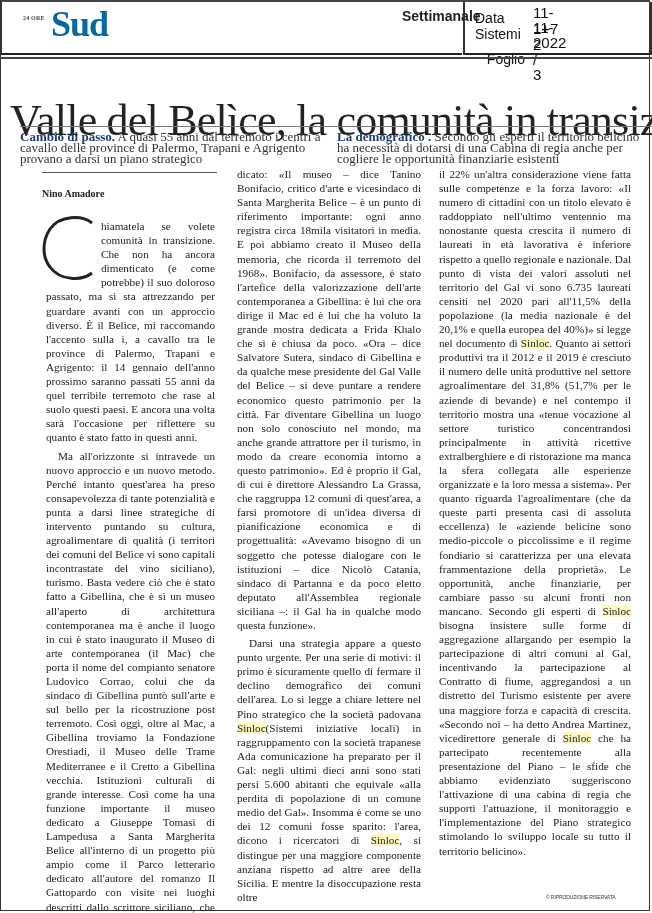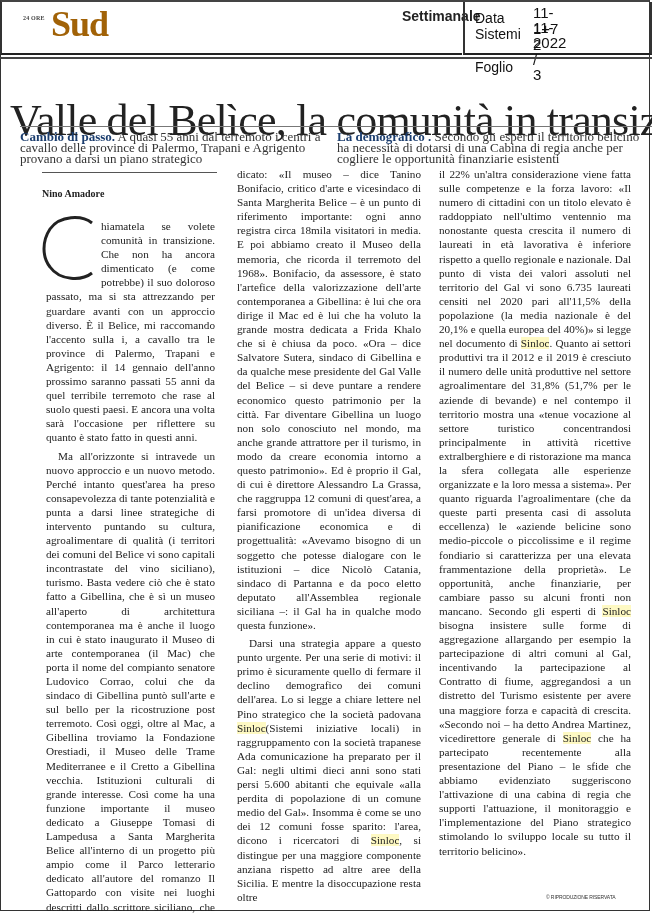--- a/index.html
+++ b/index.html
@@ -1,21 +1,21 @@
 <!DOCTYPE html>
 <html><head>
 <meta charset="utf-8">
 <style>
   html, body { margin:0; padding:0; background:#ffffff; }
   body { width:652px; height:913px; position:relative; overflow:hidden; font-family:"Liberation Serif", serif; color:#1a1a1a; }
   .frame { position:absolute; left:0; top:0; width:650px; height:911px; border:1px solid #333; border-top:2px solid #444; box-sizing:border-box; }
   .masthead { position:absolute; left:0; top:0; width:652px; height:57px; }
   .logo-box { position:absolute; left:0; top:2px; width:462px; height:53px; border:2px solid #333; border-top:none; border-bottom:2px solid #222; box-sizing:border-box; border-right:none; }
   .logo-small { position:absolute; left:21px; top:13px; font-family:"Liberation Serif", serif; font-size:6px; font-weight:bold; color:#444; letter-spacing:0.2px; }
-  .logo-sud { position:absolute; left:49px; top:4px; font-family:"Liberation Serif", serif; font-size:36px; font-weight:bold; color:#a16207; letter-spacing:-1px; line-height:36px; }
+  .logo-sud { position:absolute; left:49px; top:4px; font-family:"Liberation Serif", serif; font-size:36px; font-weight:bold; color:#0369a1; letter-spacing:-1px; line-height:36px; }
   .periodicity { position:absolute; left:400px; top:6px; font-family:"Liberation Sans", sans-serif; font-size:14px; font-weight:bold; color:#222; }
   .meta-box { position:absolute; left:463px; top:2px; width:189px; height:53px; border:2px solid #333; border-top:none; box-sizing:border-box; border-bottom:2px solid #222; }
   .meta-row { position:absolute; left:10px; font-family:"Liberation Sans", sans-serif; color:#111; }
   .meta-label { position:absolute; left:0; font-size:14px; width:50px; }
   .meta-value { position:absolute; left:58px; font-size:15px; line-height:15px; }
   .rule-under-head { position:absolute; left:0; top:57px; width:652px; height:2px; background:#444; }
 
   .headline { position:absolute; left:10px; top:68px; width:640px; font-family:"Liberation Serif", serif; font-size:44px; line-height:48px; color:#222; letter-spacing:-0.8px; font-weight:normal; white-space:nowrap; }
   .rule-under-title { position:absolute; left:20px; top:126px; width:632px; height:1px; background:#777; }
 
@@ -54,21 +54,21 @@
   <div class="meta-box">
     <div class="meta-row" style="top:3px;">
       <span class="meta-label" style="top:5px;">Data</span>
       <span class="meta-value">11-11-2022</span>
     </div>
     <div class="meta-row" style="top:19px;">
       <span class="meta-label" style="top:5px;">Sistemi</span>
       <span class="meta-value">1+7</span>
     </div>
     <div class="meta-row" style="top:35px;">
-      <span class="meta-label" style="top:22px;">Foglio</span>
+      <span class="meta-label" style="top:14px;text-align:right;">Foglio</span>
       <span class="meta-value">2 / 3</span>
     </div>
   </div>
 </div>
 <div class="rule-under-head"></div>
 
 <h1 class="headline">Valle del Belìce, la comunità in transizione</h1>
 <div class="rule-under-title"></div>
 
 <div class="summary left">

